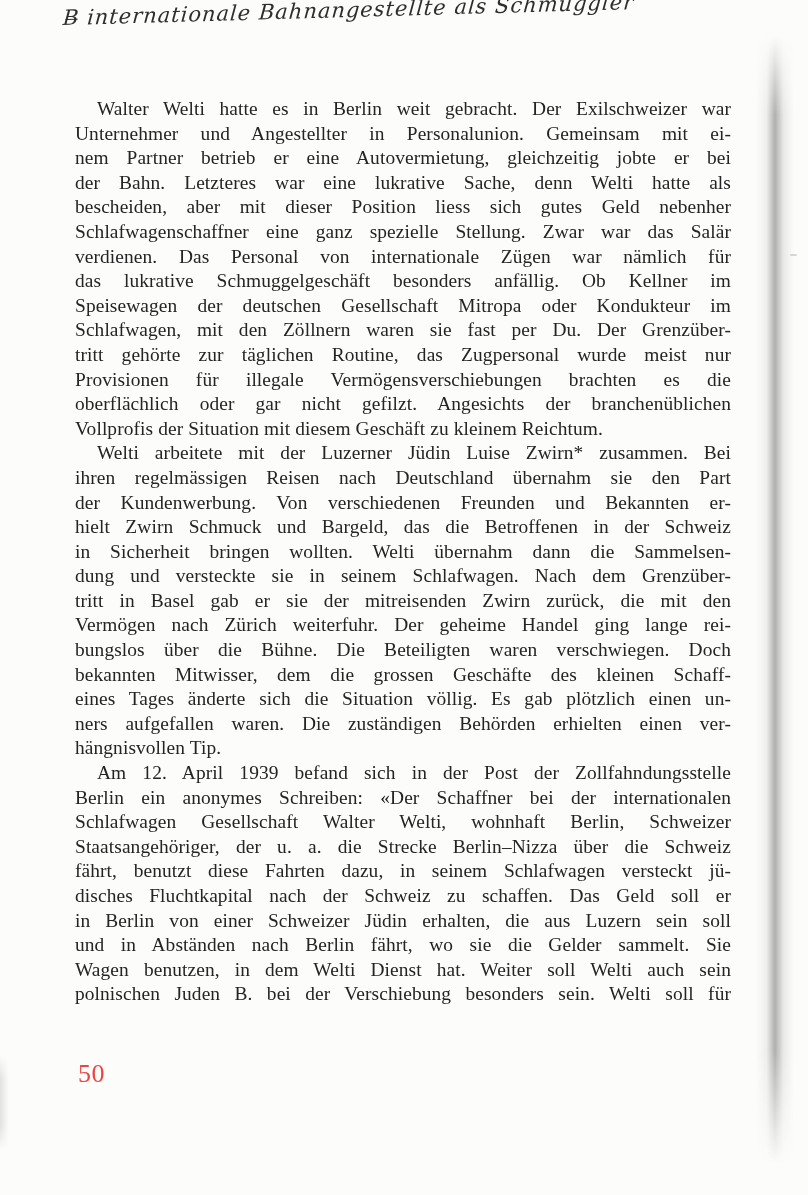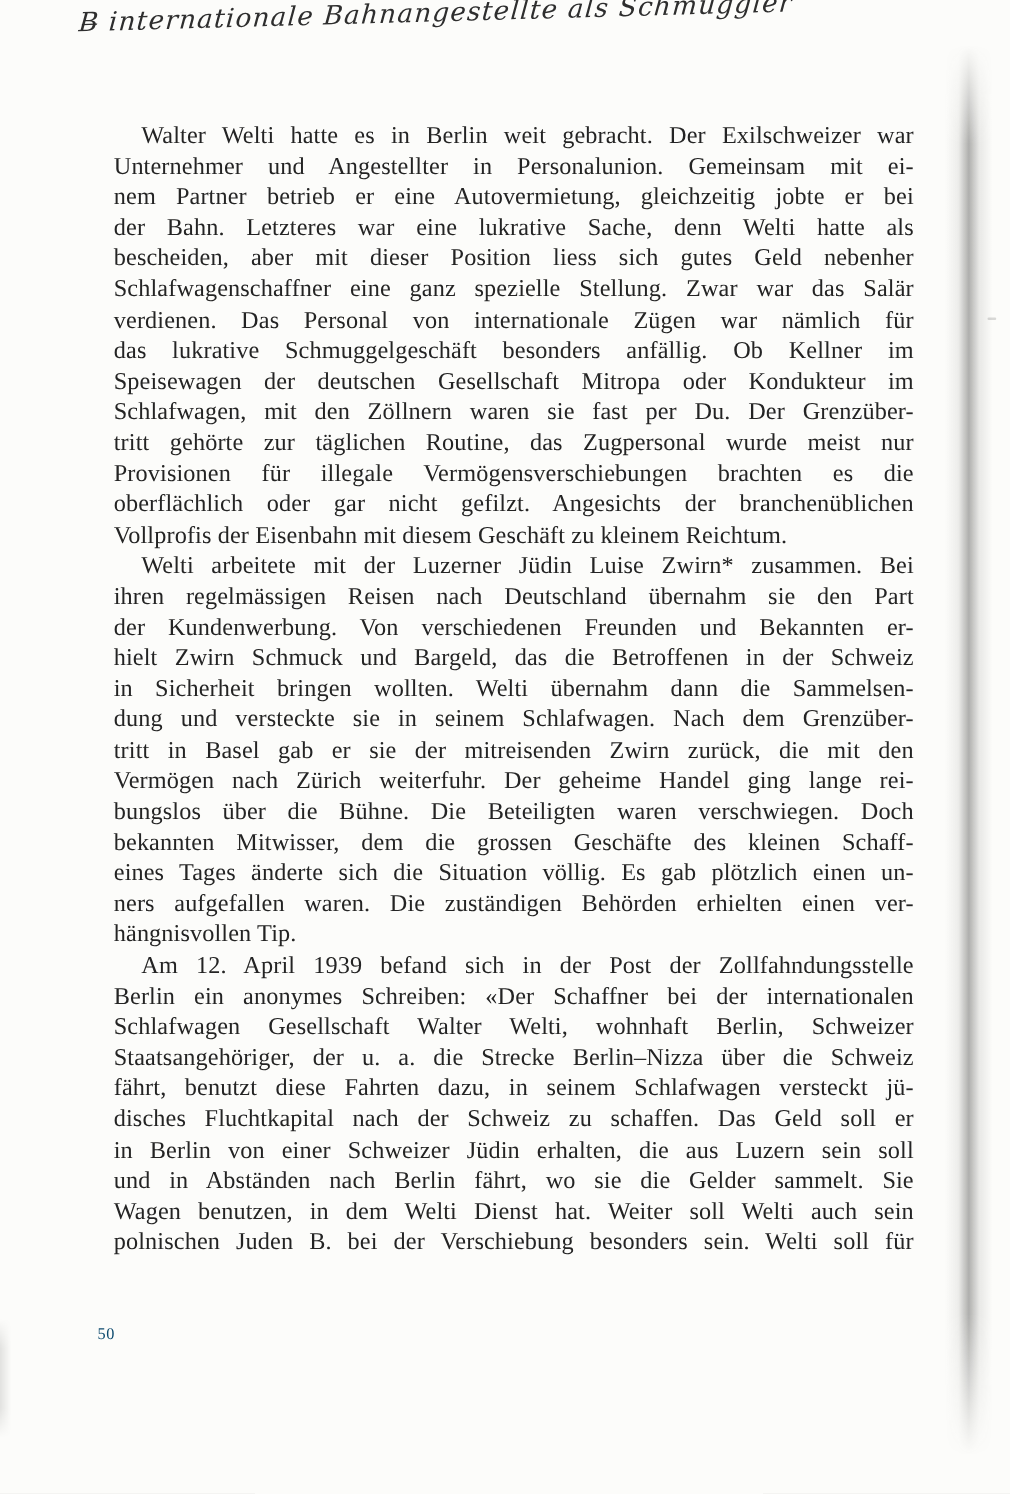--- a/index.html
+++ b/index.html
@@ -38,34 +38,33 @@
     width: 656px;
     font-size: 19.4px;
     line-height: 24.6px;
     color: #242424;
     letter-spacing: 0.1px;
   }
   .text-block .line {
     text-align: justify;
     text-align-last: justify;
     white-space: normal;
-    margin-left: 16px;
   }
   .text-block .line.first {
     text-indent: 22px;
   }
   .text-block .line.lastline {
     text-align-last: left;
   }
   .page-number {
     position: absolute;
     left: 78px;
     top: 1059px;
-    font-size: 13px;
-    color: #0c4a6e;
+    font-size: 26px;
+    color: #ef4444;
     letter-spacing: 0.5px;
   }
   
   .shadow-right {
     position: absolute;
     left: 756px;
     top: 36px;
     width: 38px;
     height: 1128px;
     background: linear-gradient(90deg,
@@ -119,21 +118,21 @@
       <div class="line">der Bahn. Letzteres war eine lukrative Sache, denn Welti hatte als</div>
       <div class="line">bescheiden, aber mit dieser Position liess sich gutes Geld nebenher</div>
       <div class="line">Schlafwagenschaffner eine ganz spezielle Stellung. Zwar war das Salär</div>
       <div class="line">verdienen. Das Personal von internationale Zügen war nämlich für</div>
       <div class="line">das lukrative Schmuggelgeschäft besonders anfällig. Ob Kellner im</div>
       <div class="line">Speisewagen der deutschen Gesellschaft Mitropa oder Kondukteur im</div>
       <div class="line">Schlafwagen, mit den Zöllnern waren sie fast per Du. Der Grenzüber-</div>
       <div class="line">tritt gehörte zur täglichen Routine, das Zugpersonal wurde meist nur</div>
       <div class="line">Provisionen für illegale Vermögensverschiebungen brachten es die</div>
       <div class="line">oberflächlich oder gar nicht gefilzt. Angesichts der branchenüblichen</div>
-      <div class="line lastline">Vollprofis der Eisenbahn mit diesem Geschäft zu kleinem Reichtum.</div>
+      <div class="line lastline">Vollprofis der Situation mit diesem Geschäft zu kleinem Reichtum.</div>
       <div class="line first">Welti arbeitete mit der Luzerner Jüdin Luise Zwirn* zusammen. Bei</div>
       <div class="line">ihren regelmässigen Reisen nach Deutschland übernahm sie den Part</div>
       <div class="line">der Kundenwerbung. Von verschiedenen Freunden und Bekannten er-</div>
       <div class="line">hielt Zwirn Schmuck und Bargeld, das die Betroffenen in der Schweiz</div>
       <div class="line">in Sicherheit bringen wollten. Welti übernahm dann die Sammelsen-</div>
       <div class="line">dung und versteckte sie in seinem Schlafwagen. Nach dem Grenzüber-</div>
       <div class="line">tritt in Basel gab er sie der mitreisenden Zwirn zurück, die mit den</div>
       <div class="line">Vermögen nach Zürich weiterfuhr. Der geheime Handel ging lange rei-</div>
       <div class="line">bungslos über die Bühne. Die Beteiligten waren verschwiegen. Doch</div>
       <div class="line">bekannten Mitwisser, dem die grossen Geschäfte des kleinen Schaff-</div>

